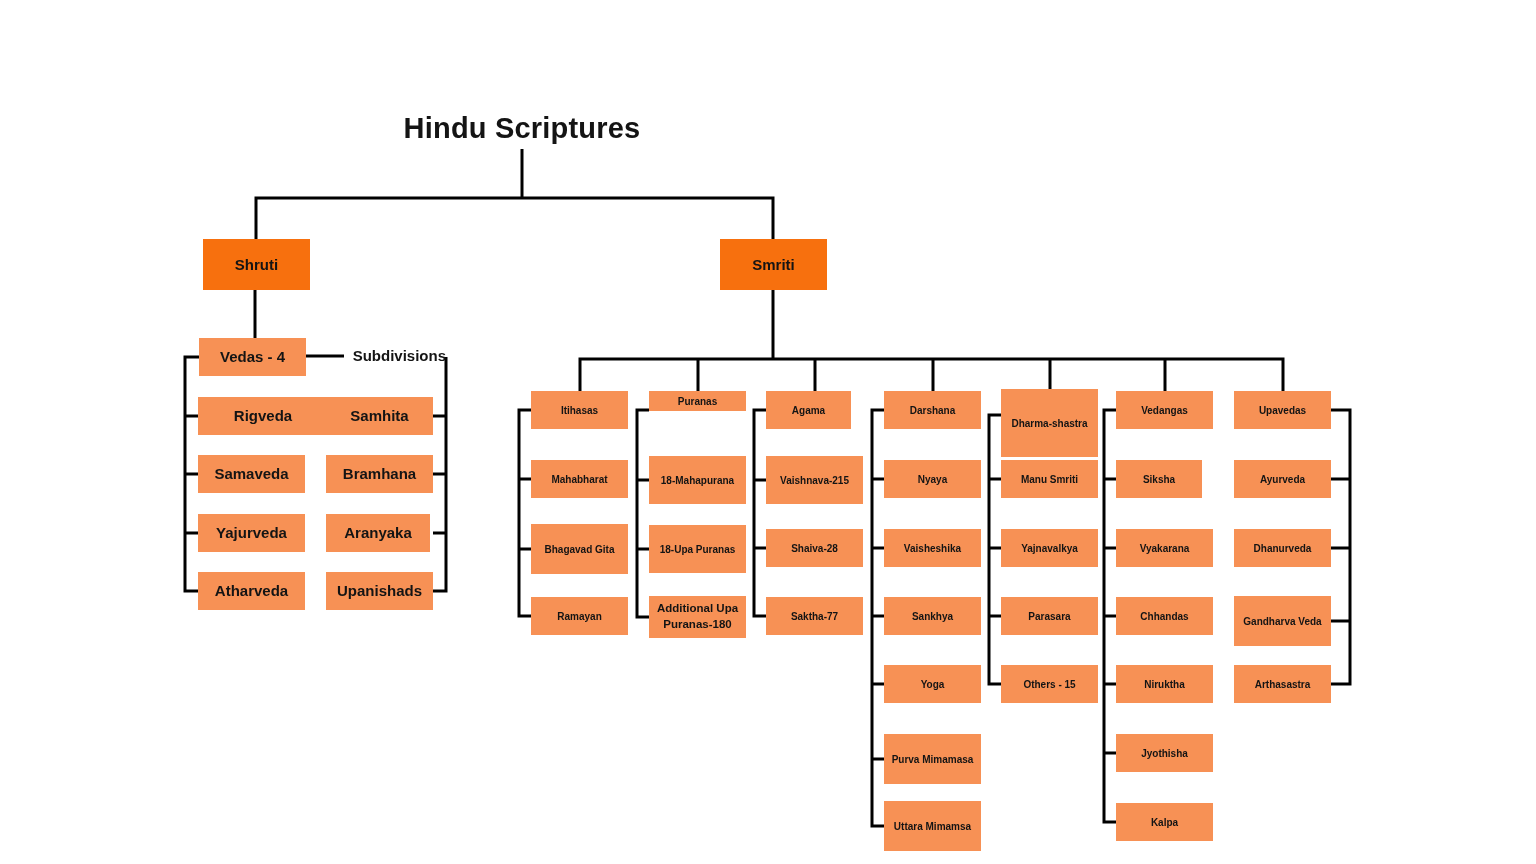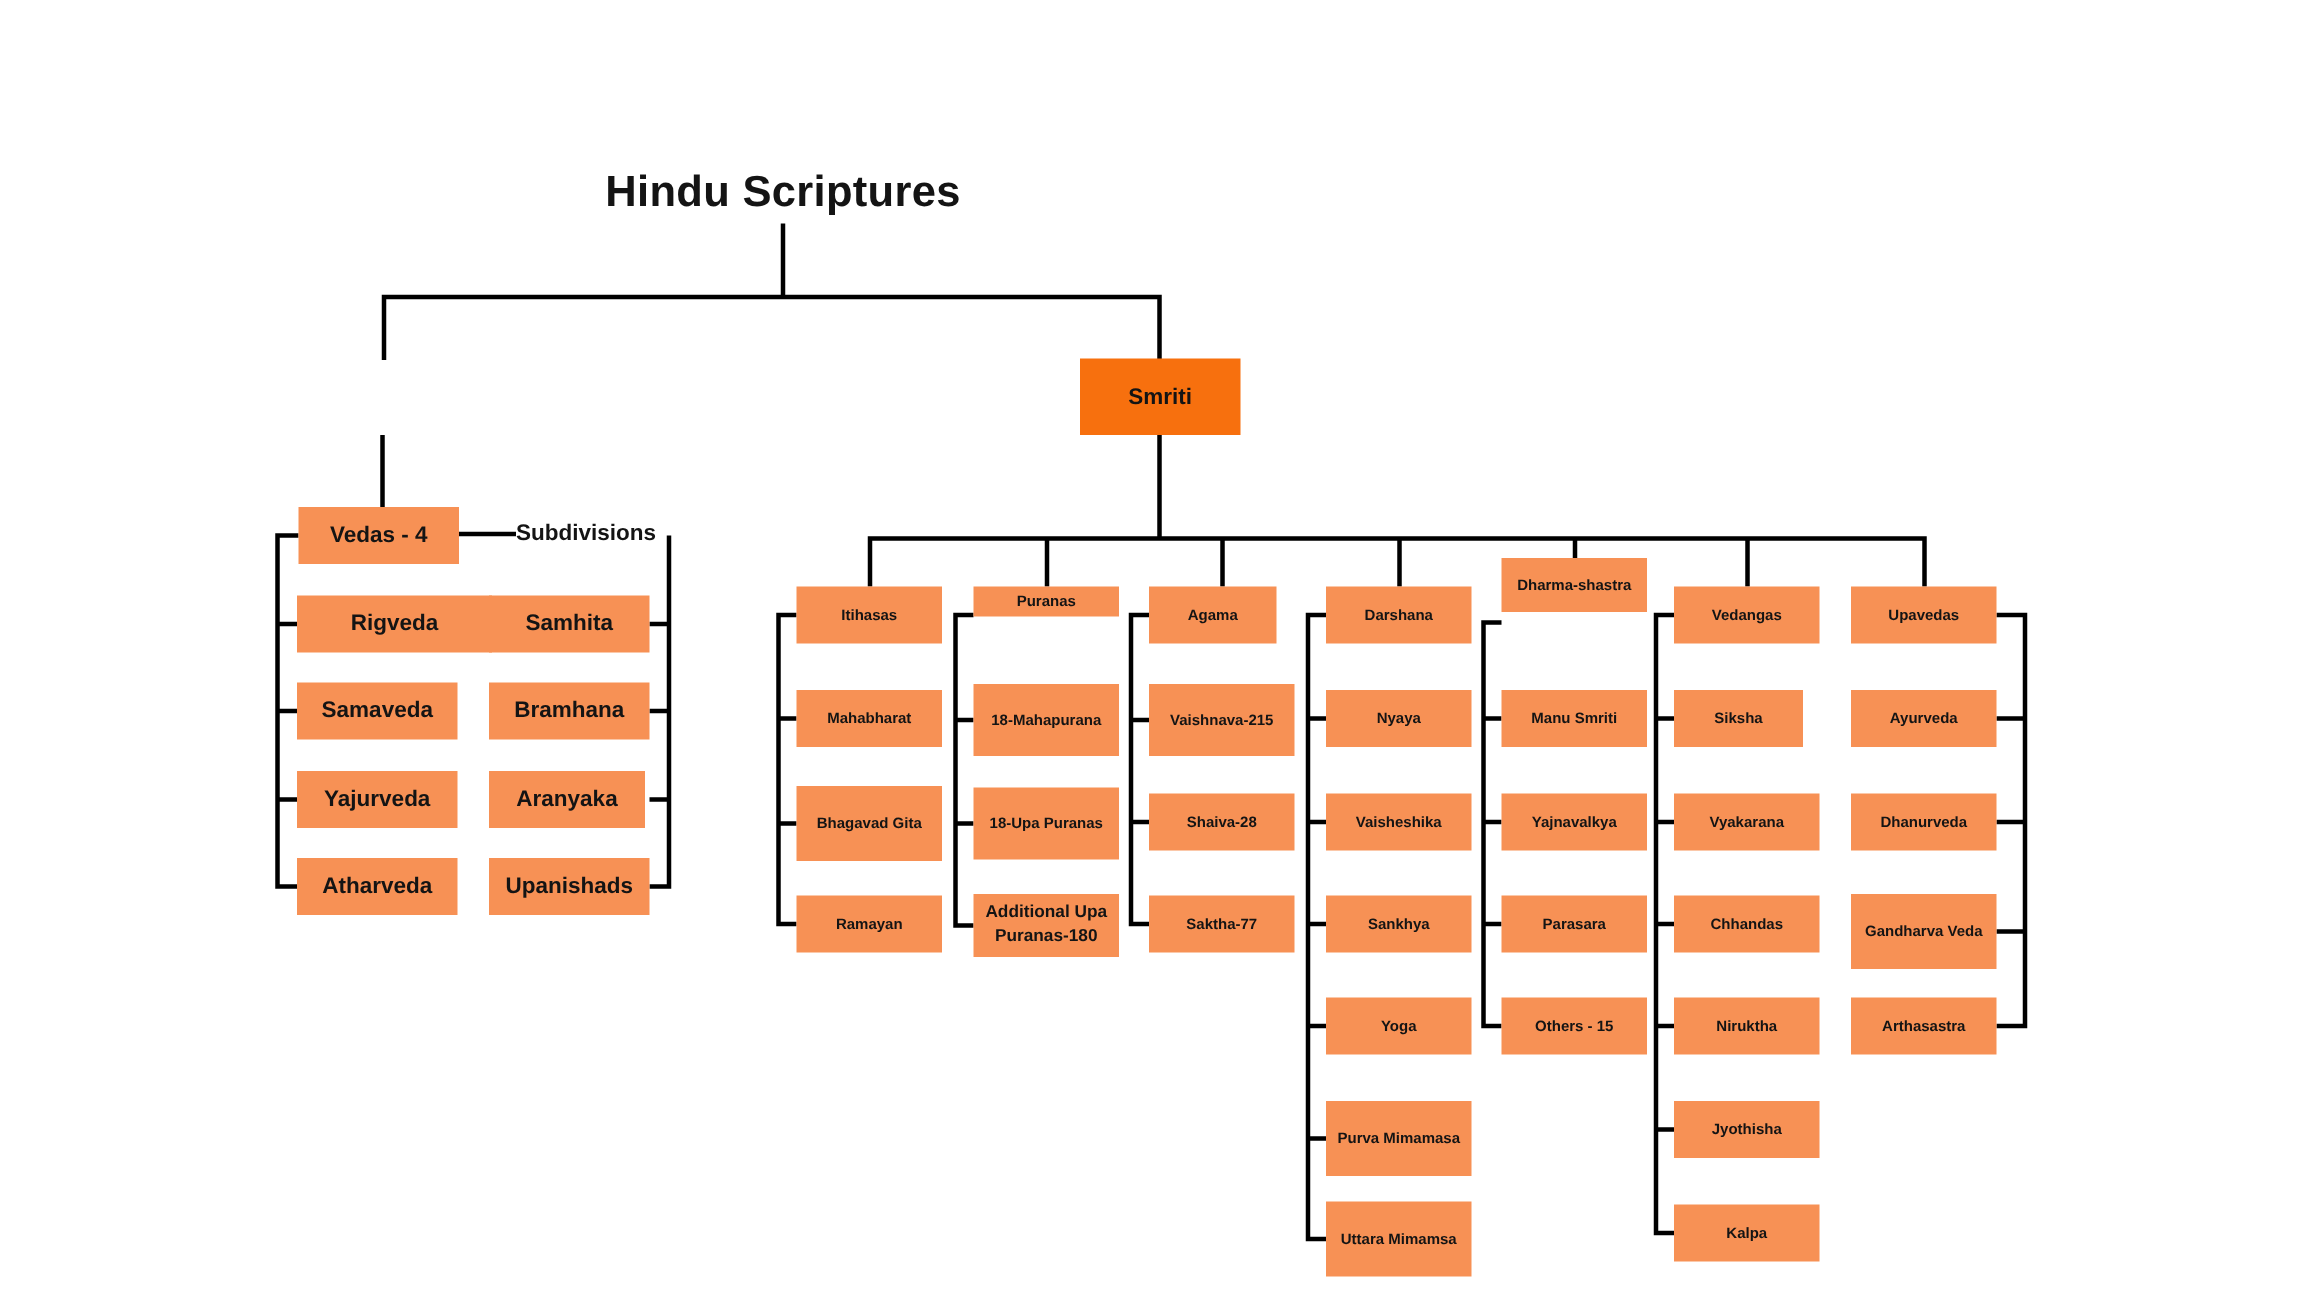--- a/index.html
+++ b/index.html
@@ -41,21 +41,21 @@
     text-align:center;
     padding:0 1px;
     box-sizing:border-box;
   }
   .node.dark{background:var(--primary);}
   .node.colnode{font-size:10px;}
   .node.small{font-size:11.5px;line-height:1.35;}
   .plain-label{
     position:absolute;
     font-weight:700;font-size:15px;color:var(--text);
-    text-align:left;line-height:20px;
+    text-align:right;line-height:20px;
   }
   #connectors{position:absolute;left:0;top:0;}
   #connectors path{stroke:var(--line);stroke-width:3;fill:none;}
 </style>
 </head>
 <body>
 
 <div class="canvas">
 
   <svg id="connectors" width="1536" height="864" viewBox="0 0 1536 864" aria-hidden="true">
@@ -71,20 +71,21 @@
     <path d="M649 362 H637 V569 H649 M637 432 H649 M637 501 H649"></path>
     <path d="M766 362 H754 V568 H766 M754 432 H766 M754 500 H766"></path>
     <path d="M884 362 H872 V778 H884 M872 431 H884 M872 500 H884 M872 568 H884 M872 636 H884 M872 711 H884"></path>
     <path d="M1001 367 H989 V636 H1001 M989 431 H1001 M989 500 H1001 M989 568 H1001"></path>
     <path d="M1116 362 H1104 V774 H1116 M1104 431 H1116 M1104 500 H1116 M1104 568 H1116 M1104 636 H1116 M1104 705 H1116"></path>
     <path d="M1331 362 H1350 V636 H1331 M1350 431 H1331 M1350 500 H1331 M1350 573 H1331"></path>
   </svg>
 
   <div class="title">Hindu Scriptures</div>
 
+  <div class="node dark" style="left:203px;top:191px;width:107px;height:51px">Shruti</div>
 
   <div class="node" style="left:199px;top:290px;width:107px;height:38px">Vedas - 4</div>
   <div class="node" style="left:198px;top:349px;width:130px;height:38px">Rigveda</div>
   <div class="node" style="left:198px;top:407px;width:107px;height:38px">Samaveda</div>
   <div class="node" style="left:198px;top:466px;width:107px;height:38px">Yajurveda</div>
   <div class="node" style="left:198px;top:524px;width:107px;height:38px">Atharveda</div>
 
   <div class="plain-label" style="left:344px;top:298px;width:102px">Subdivisions</div>
   <div class="node" style="left:326px;top:349px;width:107px;height:38px">Samhita</div>
   <div class="node" style="left:326px;top:407px;width:107px;height:38px">Bramhana</div>
@@ -109,21 +110,21 @@
   <div class="node colnode" style="left:766px;top:549px;width:97px;height:38px">Saktha-77</div>
 
   <div class="node colnode" style="left:884px;top:343px;width:97px;height:38px">Darshana</div>
   <div class="node colnode" style="left:884px;top:412px;width:97px;height:38px">Nyaya</div>
   <div class="node colnode" style="left:884px;top:481px;width:97px;height:38px">Vaisheshika</div>
   <div class="node colnode" style="left:884px;top:549px;width:97px;height:38px">Sankhya</div>
   <div class="node colnode" style="left:884px;top:617px;width:97px;height:38px">Yoga</div>
   <div class="node colnode" style="left:884px;top:686px;width:97px;height:50px">Purva Mimamasa</div>
   <div class="node colnode" style="left:884px;top:753px;width:97px;height:50px">Uttara Mimamsa</div>
 
-  <div class="node colnode" style="left:1001px;top:324px;width:97px;height:36px">Dharma-shastra</div>
+  <div class="node colnode" style="left:1001px;top:341px;width:97px;height:68px">Dharma-shastra</div>
   <div class="node colnode" style="left:1001px;top:412px;width:97px;height:38px">Manu Smriti</div>
   <div class="node colnode" style="left:1001px;top:481px;width:97px;height:38px">Yajnavalkya</div>
   <div class="node colnode" style="left:1001px;top:549px;width:97px;height:38px">Parasara</div>
   <div class="node colnode" style="left:1001px;top:617px;width:97px;height:38px">Others - 15</div>
 
   <div class="node colnode" style="left:1116px;top:343px;width:97px;height:38px">Vedangas</div>
   <div class="node colnode" style="left:1116px;top:412px;width:86px;height:38px">Siksha</div>
   <div class="node colnode" style="left:1116px;top:481px;width:97px;height:38px">Vyakarana</div>
   <div class="node colnode" style="left:1116px;top:549px;width:97px;height:38px">Chhandas</div>
   <div class="node colnode" style="left:1116px;top:617px;width:97px;height:38px">Niruktha</div>

